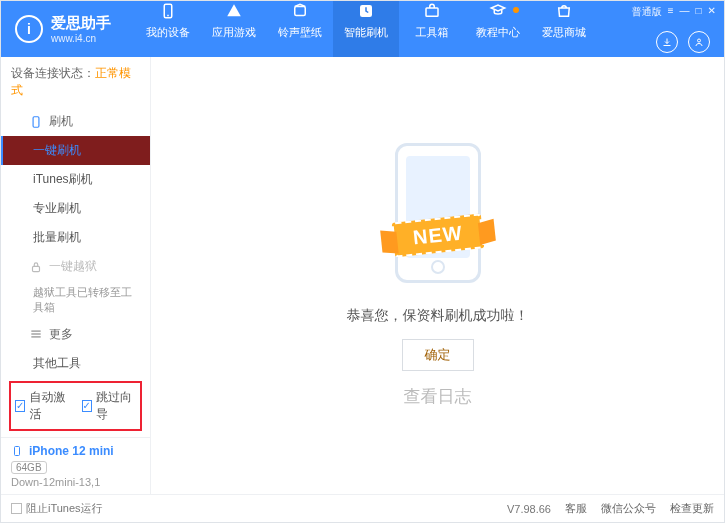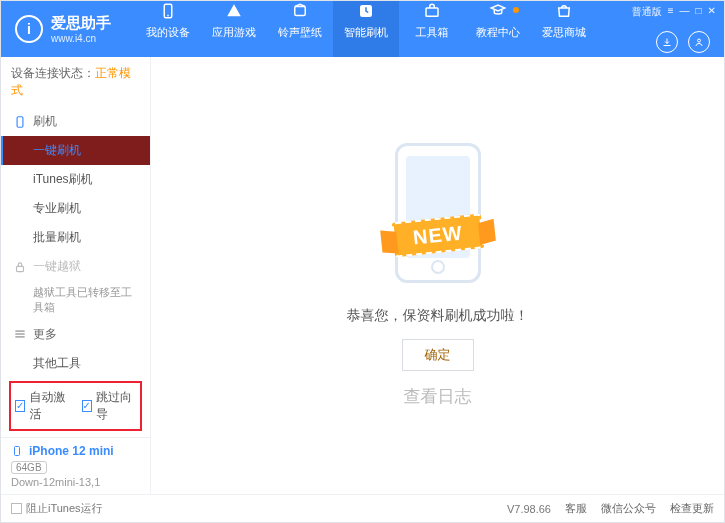--- a/index.html
+++ b/index.html
@@ -22,21 +22,21 @@
 .tb-controls span { cursor: pointer; opacity: .9; }
 .tb-icons { display: flex; gap: 10px; padding: 0 14px; align-items: center; }
 .tb-circle { width: 22px; height: 22px; border: 1.5px solid #fff; border-radius: 50%; display: flex; align-items: center; justify-content: center; cursor: pointer; }
 .tb-circle svg { width: 12px; height: 12px; }
 
 .body { flex: 1; display: flex; min-height: 0; }
 .sidebar { width: 150px; border-right: 1px solid #eef0f3; display: flex; flex-direction: column; font-size: 12px; }
 .status-row { padding: 8px 10px; color: #666; }
 .status-val { color: #ff9500; }
 .side-list { flex: 1; overflow: auto; }
-.side-sec { padding: 6px 12px; color: #666; display: flex; align-items: center; gap: 6px; }
+.side-sec { padding: 6px 28px; color: #666; display: flex; align-items: center; gap: 6px; }
 .side-sec .ic { width: 14px; height: 14px; }
 .side-item { padding: 6px 12px 6px 32px; color: #555; cursor: pointer; }
 .side-item.active { background: #7f1d1d; color: #3b8cff; border-left: 2px solid #3b8cff; padding-left: 30px; }
 .side-note { padding: 4px 12px 4px 32px; color: #999; font-size: 11px; line-height: 1.4; }
 .side-locked { color: #bbb; }
 .side-check-wrap { border: 2px solid #e23; margin: 6px 8px; padding: 6px 4px; display: flex; gap: 12px; }
 .cb { display: flex; align-items: center; gap: 4px; color: #555; cursor: pointer; }
 .cb .box { width: 12px; height: 12px; border: 1px solid #3b8cff; display: inline-flex; align-items: center; justify-content: center; color: #3b8cff; font-size: 10px; line-height: 1; }
 .device { padding: 6px 10px; border-top: 1px solid #eef0f3; }
 .device-name { color: #3b8cff; font-weight: 600; display: flex; align-items: center; gap: 6px; }

